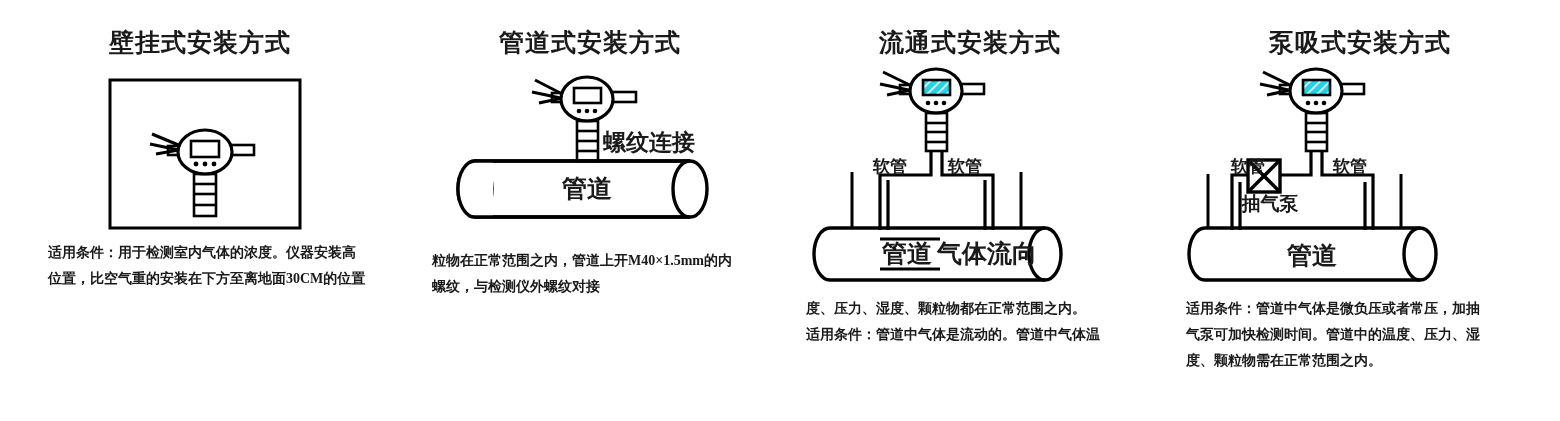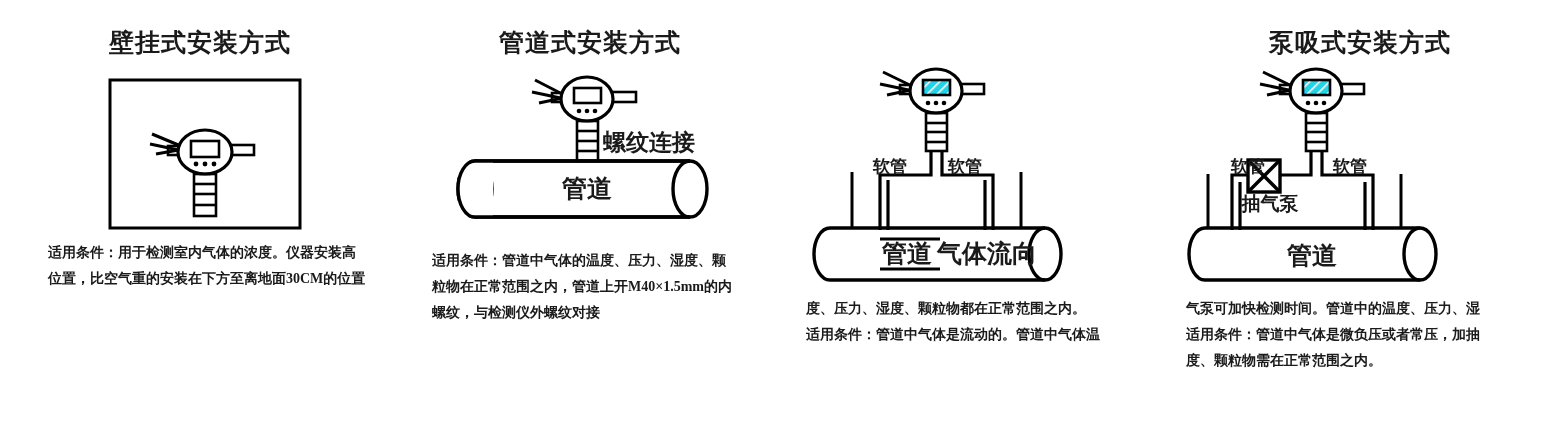--- a/index.html
+++ b/index.html
@@ -130,27 +130,27 @@
         <line x1="75" y1="155" x2="290" y2="155" stroke="#000" stroke-width="3.4"></line>
         <path d="M 75 99 A 17 28 0 0 0 75 155" fill="none" stroke="#000" stroke-width="3.4"></path>
       </g>
 
       <text class="svg-label" x="187" y="135" font-size="25" text-anchor="middle">管道</text>
       <text class="svg-label" x="203" y="88" font-size="23" text-anchor="start">螺纹连接</text>
     </svg>
   </div>
 
   <div class="caption" id="caption-pipe">
-    <span class="cap-line">适用条件：管道中气体的温度、压力、湿度、颗</span>
     <span class="cap-line">粒物在正常范围之内，管道上开M40×1.5mm的内</span>
     <span class="cap-line">螺纹，与检测仪外螺纹对接</span>
   </div>
 </div>
 
 <div class="panel" id="panel-flow">
+  <div class="title">流通式安装方式</div>
 
   <div class="figure">
     <svg width="380" height="230" viewBox="0 0 380 230">
       <g>
         <g stroke="#000" stroke-width="3" fill="none">
           <line x1="103" y1="10" x2="138" y2="27"></line>
           <line x1="100" y1="22" x2="138" y2="30"></line>
           <line x1="107" y1="33" x2="140" y2="26"></line>
         </g>
         <rect x="120" y="23" width="28" height="9" fill="none" stroke="#000" stroke-width="2.6"></rect>
@@ -268,17 +268,17 @@
       </g>
 
       <text class="svg-label" x="152" y="202" font-size="25" text-anchor="middle">管道</text>
       <text class="svg-label" x="110" y="148" font-size="19" text-anchor="middle">抽气泵</text>
       <text class="svg-label" x="88" y="110" font-size="17" text-anchor="middle">软管</text>
       <text class="svg-label" x="190" y="110" font-size="17" text-anchor="middle">软管</text>
     </svg>
   </div>
 
   <div class="caption" id="caption-pump">
+    <span class="cap-line">适用条件：管道中气体是微负压或者常压，加抽</span>
     <span class="cap-line">气泵可加快检测时间。管道中的温度、压力、湿</span>
-    <span class="cap-line">适用条件：管道中气体是微负压或者常压，加抽</span>
     <span class="cap-line">度、颗粒物需在正常范围之内。</span>
   </div>
 </div>
 
 </body></html>

